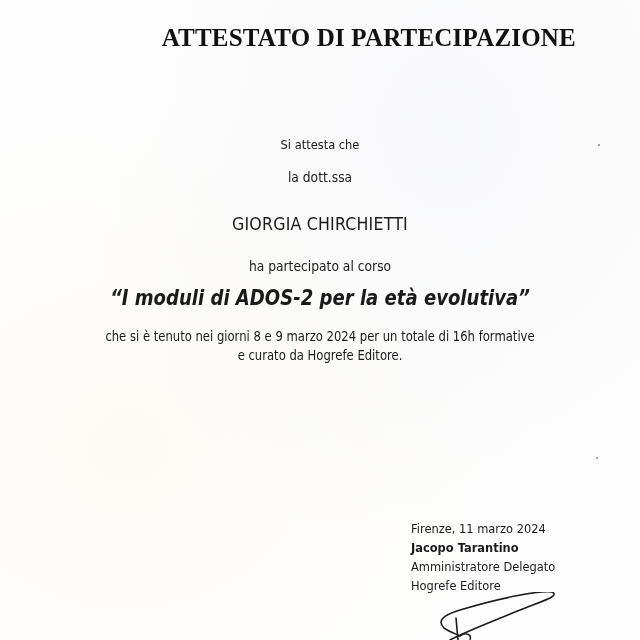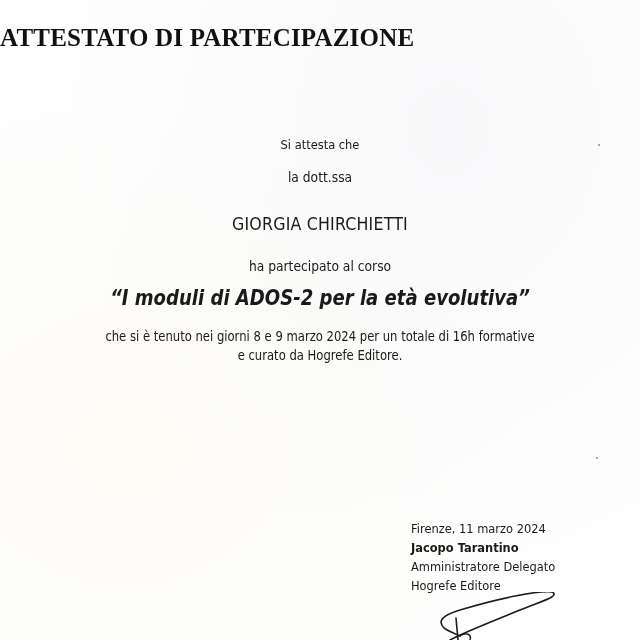--- a/index.html
+++ b/index.html
@@ -19,21 +19,21 @@
         radial-gradient(ellipse at 20% 70%, rgba(250,246,230,0.35), rgba(255,255,255,0) 55%),
         #fefefe;
       color: #141414;
       font-family: "Liberation Sans", sans-serif;
     }
     .title {
       position: absolute;
       top: 24px;
       left: 0;
       width: 576px;
-      text-align: left;
+      text-align: right;
       font-family: "Liberation Serif", serif;
       font-weight: bold;
       font-size: 25px;
       letter-spacing: 0.2px;
       color: #111;
     }
     .line {
       position: absolute;
       left: 0;
       width: 640px;

